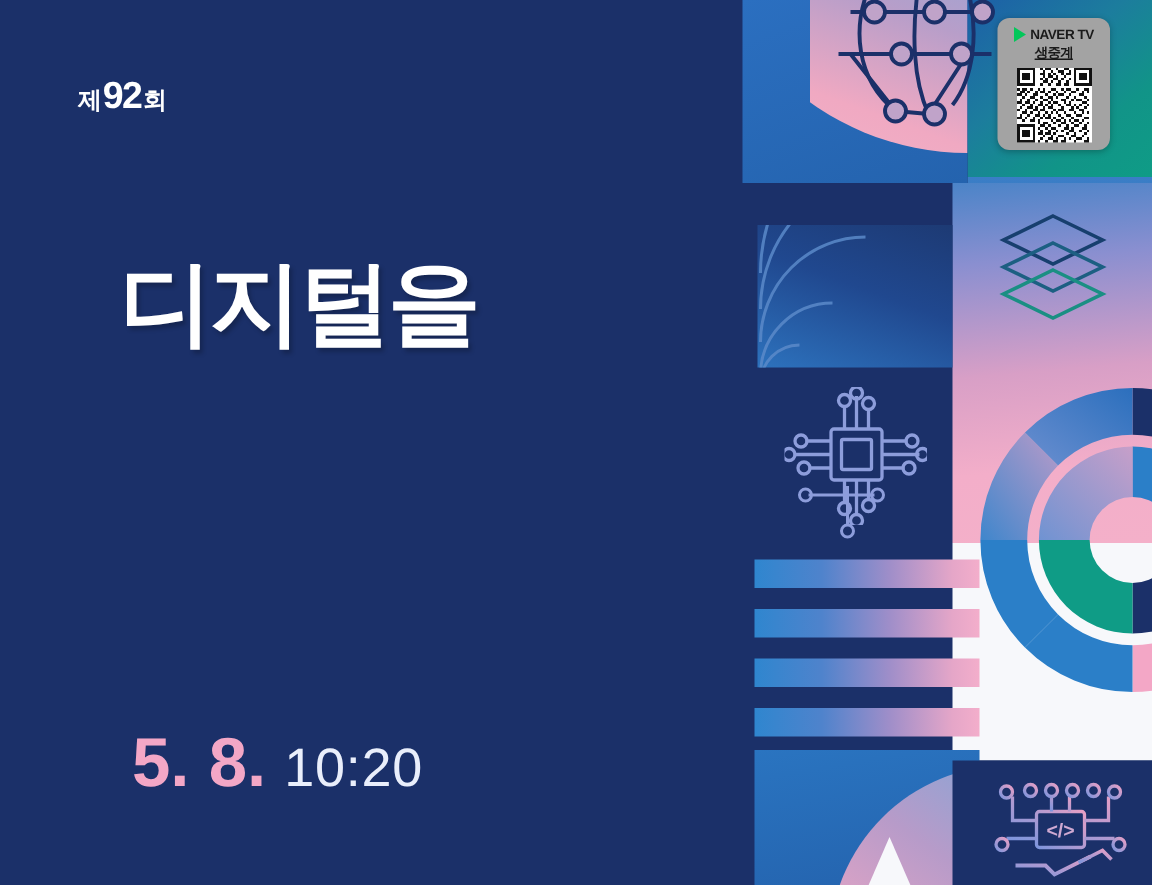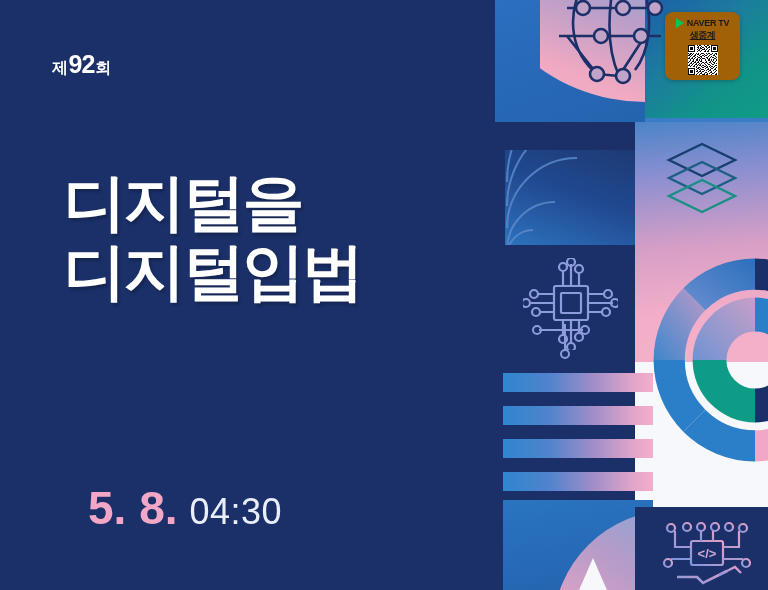--- a/index.html
+++ b/index.html
@@ -15,21 +15,21 @@
   .kicker {
     position:absolute; left:52px; top:50px;
     color:#ffffff; white-space:nowrap;
     font-size:16px; font-weight:700; letter-spacing:-0.5px;
     display:flex; align-items:baseline; gap:1px;
   }
   .kicker .big { font-size:25px; font-weight:900; letter-spacing:-1px; }
   .kicker .sp { display:inline-block; width:6px; }
 
   .headline {
-    position:absolute; left:64px; top:168px;
+    position:absolute; left:80px; top:168px;
     color:#ffffff; font-weight:900;
     font-size:62px; line-height:1.12; letter-spacing:-2.5px;
     text-shadow:2px 3px 3px rgba(0,0,0,0.22);
   }
   .headline div { white-space:nowrap; }
 
   .datewrap { position:absolute; left:88px; top:478px; color:#e9eefb; }
   .year { font-size:37px; font-weight:300; letter-spacing:0.5px; line-height:1; }
   .dayline { display:flex; align-items:baseline; margin-top:7px; }
   .day { font-size:46px; font-weight:800; color:#f3a7c6; letter-spacing:0px; line-height:1; }
@@ -86,22 +86,22 @@
   .p-white { left:140px; top:362px; width:133px; height:145px; background:#f7f8fb; }
 
   
   .p-navybr { left:140px; top:507px; width:133px; height:83px; background:#1b3069; }
 
   
   .donut { position:absolute; left:130px; top:230px; width:260px; height:260px; }
 
   
   .qrbadge {
-    position:absolute; left:170px; top:12px; width:75px; height:68px;
-    background:#a16207; border-radius:8px; padding:6px 5px 5px;
+    position:absolute; left:170px; top:12px; width:75px; height:88px;
+    background:#a3a3a3; border-radius:8px; padding:6px 5px 5px;
     box-shadow:0 1px 4px rgba(0,0,0,.25);
     display:flex; flex-direction:column; align-items:center;text-align:right;
   }
   .navrow { display:flex; align-items:center; gap:3px; }
   .playtri { width:0;height:0;border-left:8px solid #03c75a;border-top:5px solid transparent;border-bottom:5px solid transparent; }
   .navtxt { font-size:9px; font-weight:800; color:#1a1a1a; letter-spacing:-0.3px; }
   .livetxt { font-size:9px; font-weight:700; color:#1a1a1a; margin-top:1px; letter-spacing:-0.5px;text-decoration:underline;}
   .qrimg { margin-top:3px; width:58px; height:58px; }
 
   .ico { position:absolute; }
@@ -113,27 +113,26 @@
 
   <div class="kicker">
     <span>제</span>
       <span class="big">92</span>
       <span>회</span>
       <span class="sp"></span>
   </div>
 
   <div class="headline">
     <div>디지털을</div>
-    <div>디지털입법</div>
   </div>
 
   <div class="datewrap">
     <div class="dayline">
       <span class="day">5. 8.</span>
-      <span class="time">04:30</span>
+      <span class="time">10:20</span>
     </div>
   </div>
 
   <div class="graphics">
 
     <div class="cell p-teal"></div>
     <div class="cell p-blue2"></div>
 
     <div class="cell p-pinkcol">
       <svg class="ico" style="left:28px;top:18px;" width="78" height="80" viewBox="0 0 78 80">

